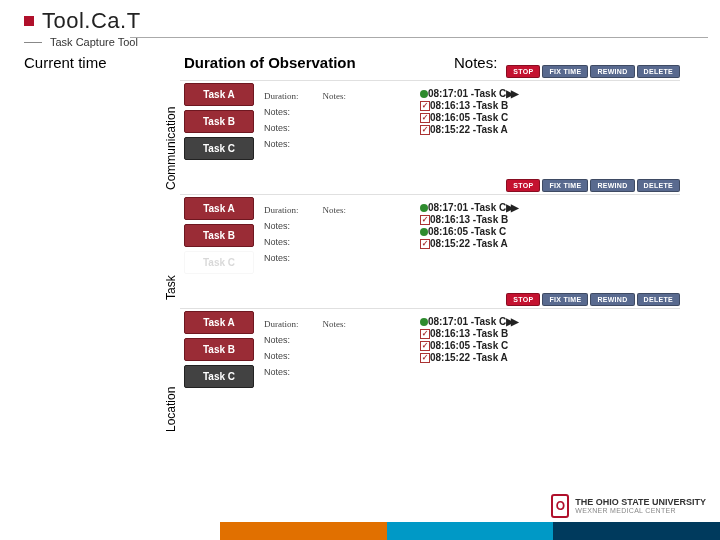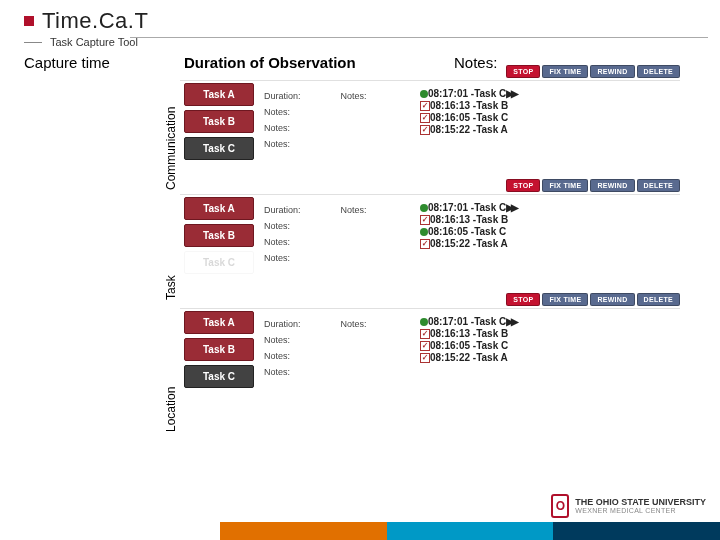--- a/index.html
+++ b/index.html
@@ -64,21 +64,21 @@
     border:1px solid #6e1720;
   }
   .task-btn.sel{ background:#424242; border-color:#222;}
   .task-btn.ghost{ opacity:.15; background:#fff; color:#000; border-color:#ccc;}
   .dur-col{
     width:160px;
     padding-top:4px;
     font-size:9px;
     color:#444;
   }
-  .dur-row{ display:flex; gap:40px; margin:6px 0 0 6px;}
+  .dur-row{ display:flex; gap:24px; margin:6px 0 0 6px;font-family:Liberation Serif, serif;}
   .notes-lbl{ margin:6px 0 0 6px;}
   .actions{
     position:absolute;
     right:0px; top:-2px;
     display:flex; gap:2px;
     transform:translateY(-100%);
   }
   .act-btn{
     font-size:7px; font-weight:700;
     padding:2px 6px;
@@ -139,31 +139,31 @@
   .logo-text{ line-height:1; }
   .logo-text .l1{ font-size:9px; font-weight:700; color:#333;}
   .logo-text .l2{ font-size:7px; color:#888; letter-spacing:.3px;}
 </style>
 </head>
 <body>
 
 <div class="hdr">
   <div class="hdr-title-row">
     <span class="hdr-sq"></span>
-    <span class="hdr-title">Time.Ca.T</span>
+    <span class="hdr-title">Tool.Ca.T</span>
   </div>
   <div class="hdr-sub-row">
     <span class="hdr-sub-line-l"></span>
     <span class="hdr-sub">Task Capture Tool</span>
   </div>
   <div class="hdr-rule"></div>
 </div>
 
 <div class="labels">
-  <div>Capture time</div>
+  <div>Current time</div>
   <div>Duration of Observation</div>
   <div>Notes:</div>
 </div>
 
 <span class="vlabel comm">Communication</span>
 <span class="vlabel task">Task</span>
 <span class="vlabel loc">Location</span>
 
 <div class="panels" id="panels">
     <div class="panel">

